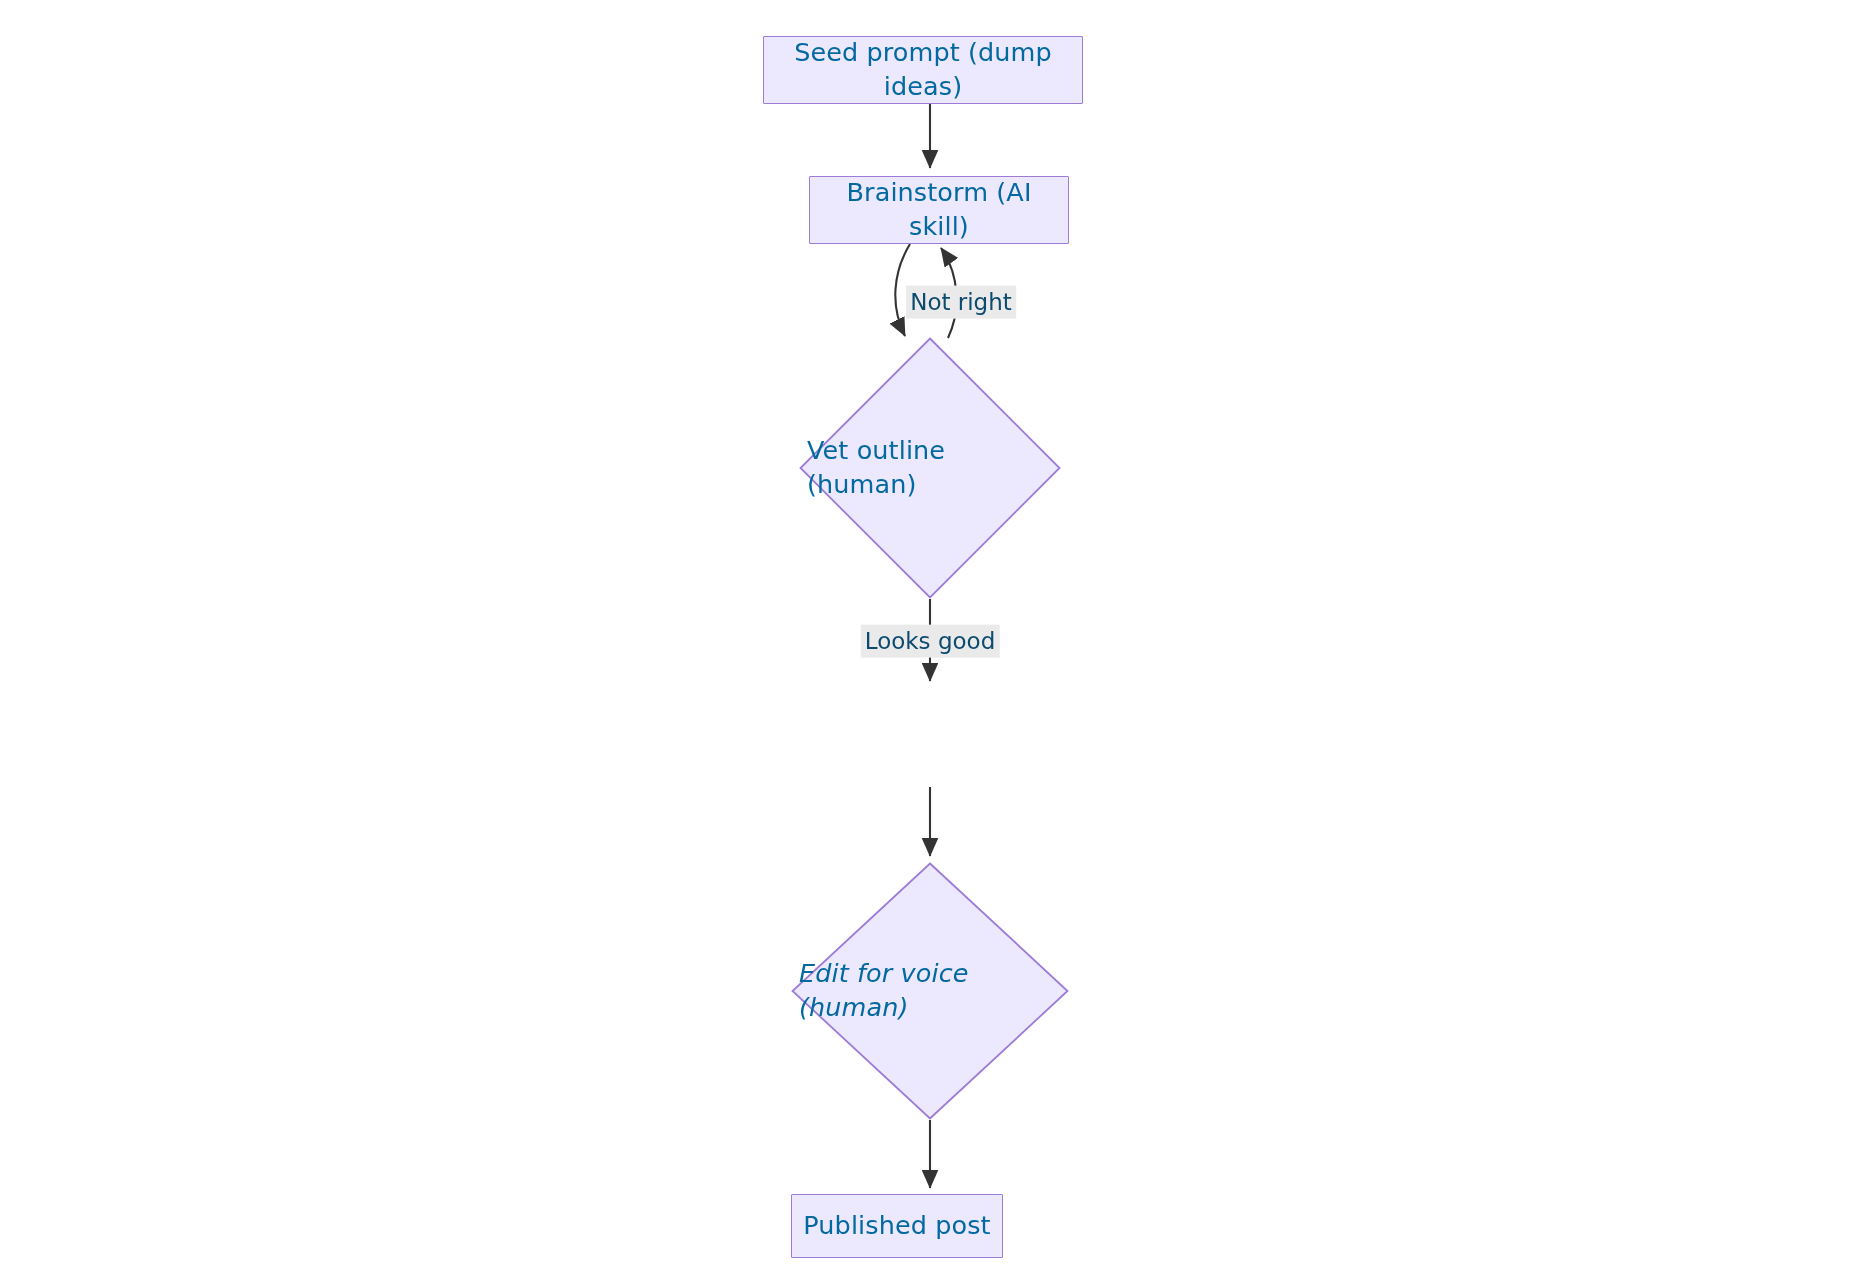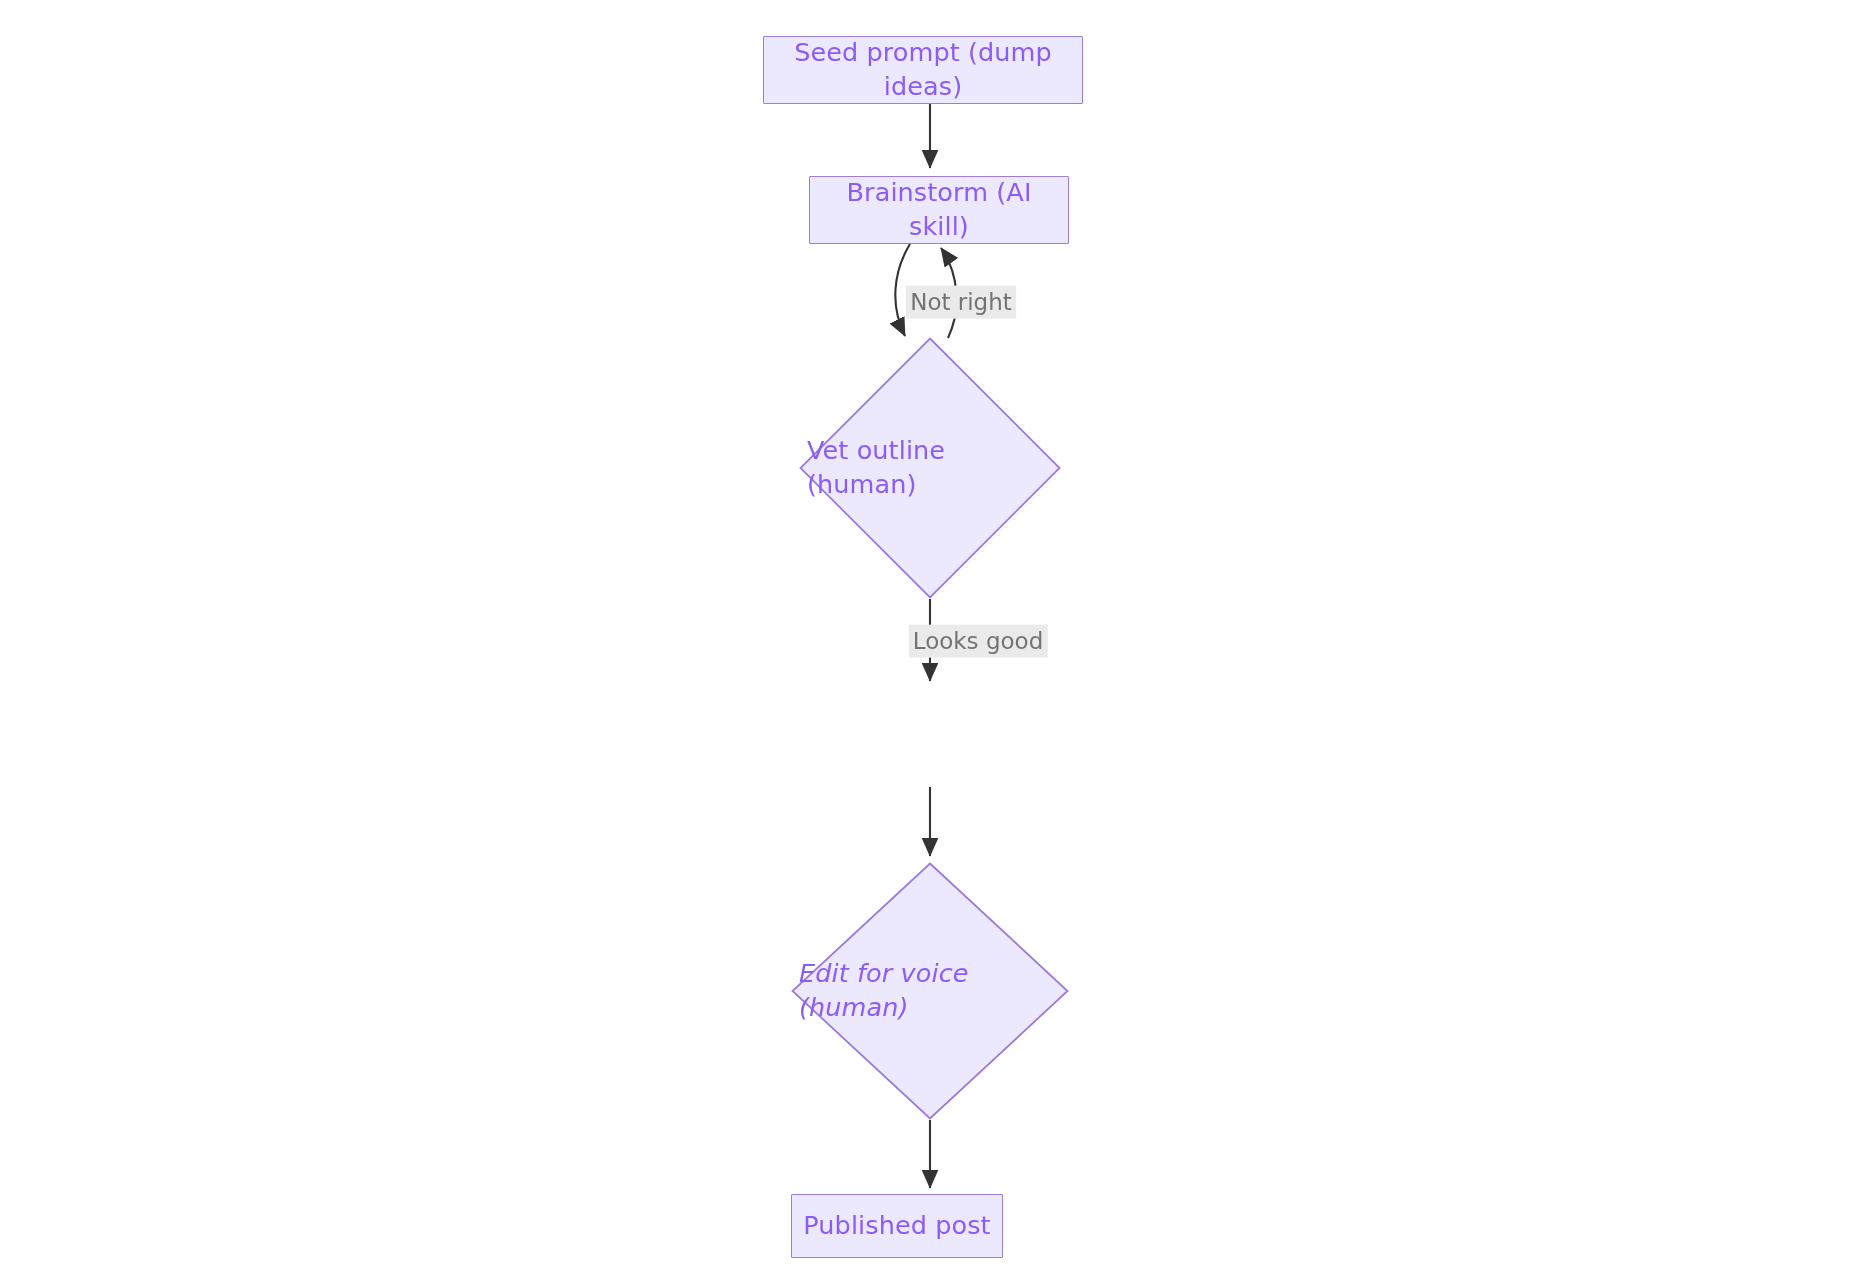--- a/index.html
+++ b/index.html
@@ -37,21 +37,21 @@
     text-align: center;
   }
   .node-rect {
     background: #ECE8FD;
     border: 1.6px solid #9D7BD8;
     border-radius: 1px;
   }
   .node-label {
     position: relative;
     z-index: 3;
-    color: #8b5cf6;
+    color: #0369a1;
     font-size: 25.5px;
     line-height: 1.32;
     letter-spacing: 0.1px;
     white-space: pre-line;
     padding: 0 8px;
   }
   .node-diamond-wrap {
     position: absolute;
     display: flex;
     align-items: center;
@@ -59,21 +59,21 @@
   }
   .node-diamond-wrap svg {
     position: absolute;
     left: 0;
     top: 0;
   }
   .edge-label {
     position: absolute;
     z-index: 5;
     background: #EAEAEA;
-    color: #737373;
+    color: #0c4a6e;
     font-size: 23px;
     line-height: 1.25;
     padding: 2px 4px;
     white-space: nowrap;
     transform: translate(-50%, -50%);
   }
 </style>
 </head>
 <body>
 
@@ -121,15 +121,15 @@
     </svg>
     <span class="node-label">Edit for voice (human)</span>
   </div>
 
   <div class="node node-rect" style="left:791px; top:1194px; width:212px; height:64px;">
     <span class="node-label">Published post</span>
   </div>
 
   <div class="edge-label" style="left:961px; top:302px;">Not right</div>
 
-  <div class="edge-label" style="left:930px; top:641px;margin-left:48px;">Looks good</div>
+  <div class="edge-label" style="left:930px; top:641px;">Looks good</div>
 
 </div>
 
 </body></html>

